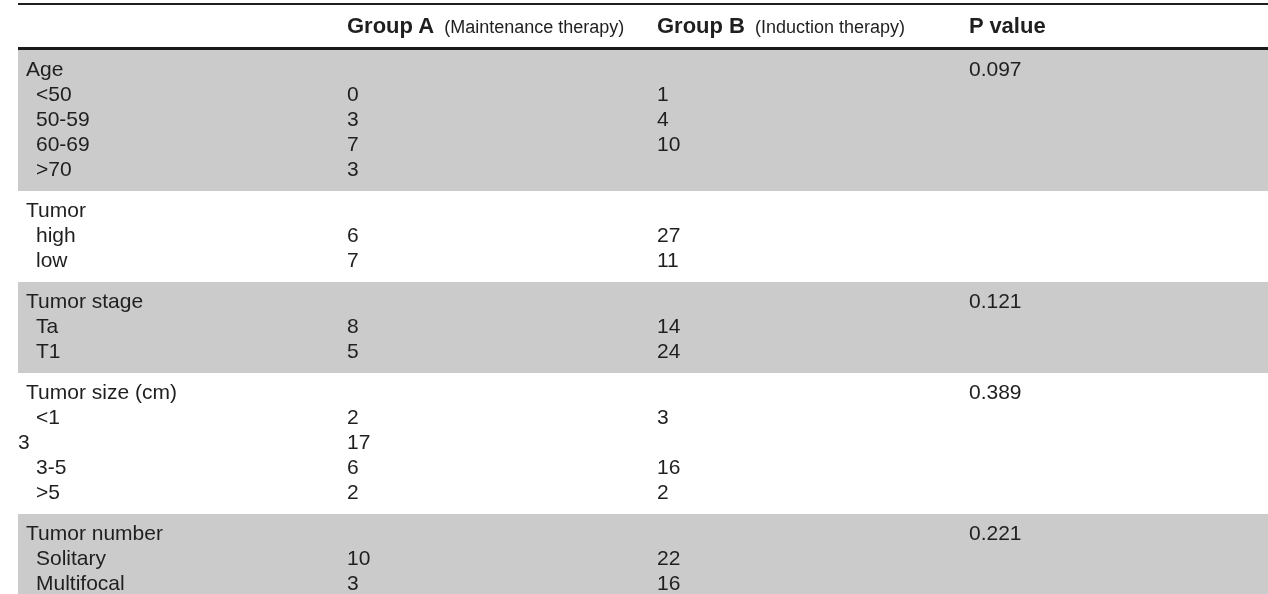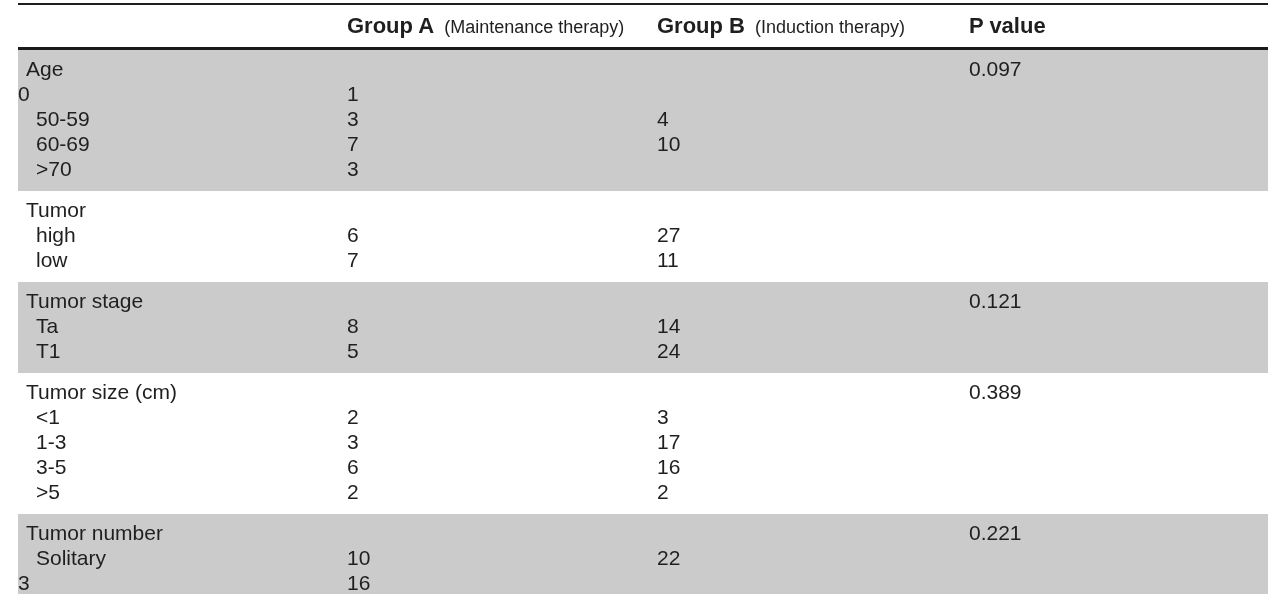--- a/index.html
+++ b/index.html
@@ -84,20 +84,21 @@
 
   <div id="sections">
       <div class="section shaded">
         <div class="row">
           <div class="cell label">Age</div>
           <div class="cell val"></div>
           <div class="cell val"></div>
           <div class="cell pval">0.097</div>
         </div>
         <div class="row">
+          <div class="cell sublabel">&lt;50</div>
           <div class="cell val">0</div>
           <div class="cell val">1</div>
           <div class="cell pval"></div>
         </div>
         <div class="row">
           <div class="cell sublabel">50-59</div>
           <div class="cell val">3</div>
           <div class="cell val">4</div>
           <div class="cell pval"></div>
         </div>
@@ -159,21 +160,20 @@
           <div class="cell val"></div>
           <div class="cell pval">0.389</div>
         </div>
         <div class="row">
           <div class="cell sublabel">&lt;1</div>
           <div class="cell val">2</div>
           <div class="cell val">3</div>
           <div class="cell pval"></div>
         </div>
         <div class="row">
-          <div class="cell sublabel">1-3</div>
           <div class="cell val">3</div>
           <div class="cell val">17</div>
           <div class="cell pval"></div>
         </div>
         <div class="row">
           <div class="cell sublabel">3-5</div>
           <div class="cell val">6</div>
           <div class="cell val">16</div>
           <div class="cell pval"></div>
         </div>
@@ -191,20 +191,21 @@
           <div class="cell val"></div>
           <div class="cell pval">0.221</div>
         </div>
         <div class="row">
           <div class="cell sublabel">Solitary</div>
           <div class="cell val">10</div>
           <div class="cell val">22</div>
           <div class="cell pval"></div>
         </div>
         <div class="row">
+          <div class="cell sublabel">Multifocal</div>
           <div class="cell val">3</div>
           <div class="cell val">16</div>
           <div class="cell pval"></div>
         </div>
       </div>
     </div>
 
   <div class="rule-thick"></div>
 
 </div>

